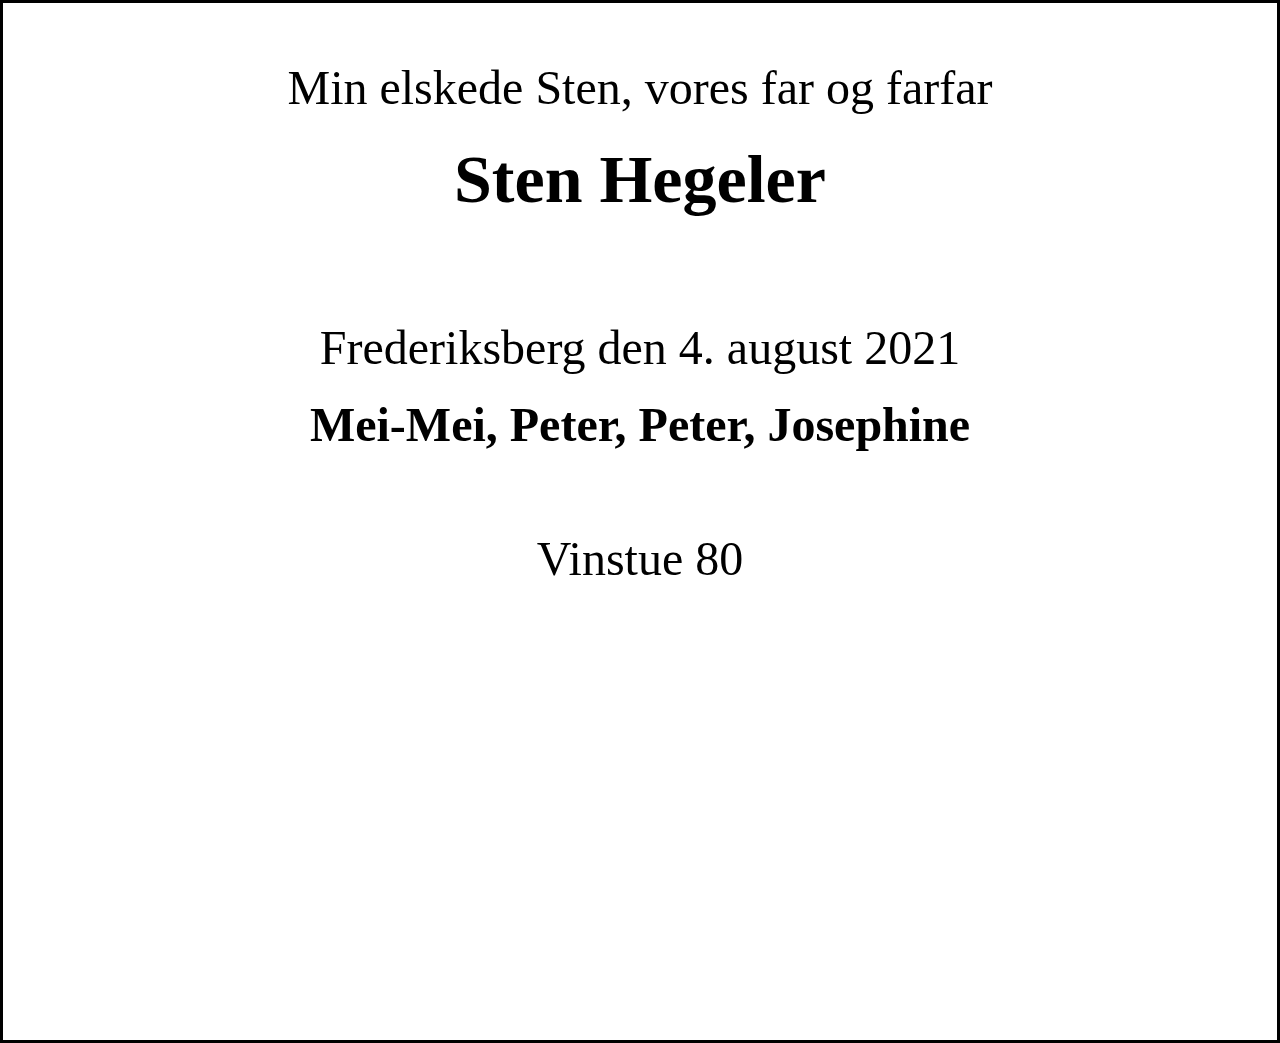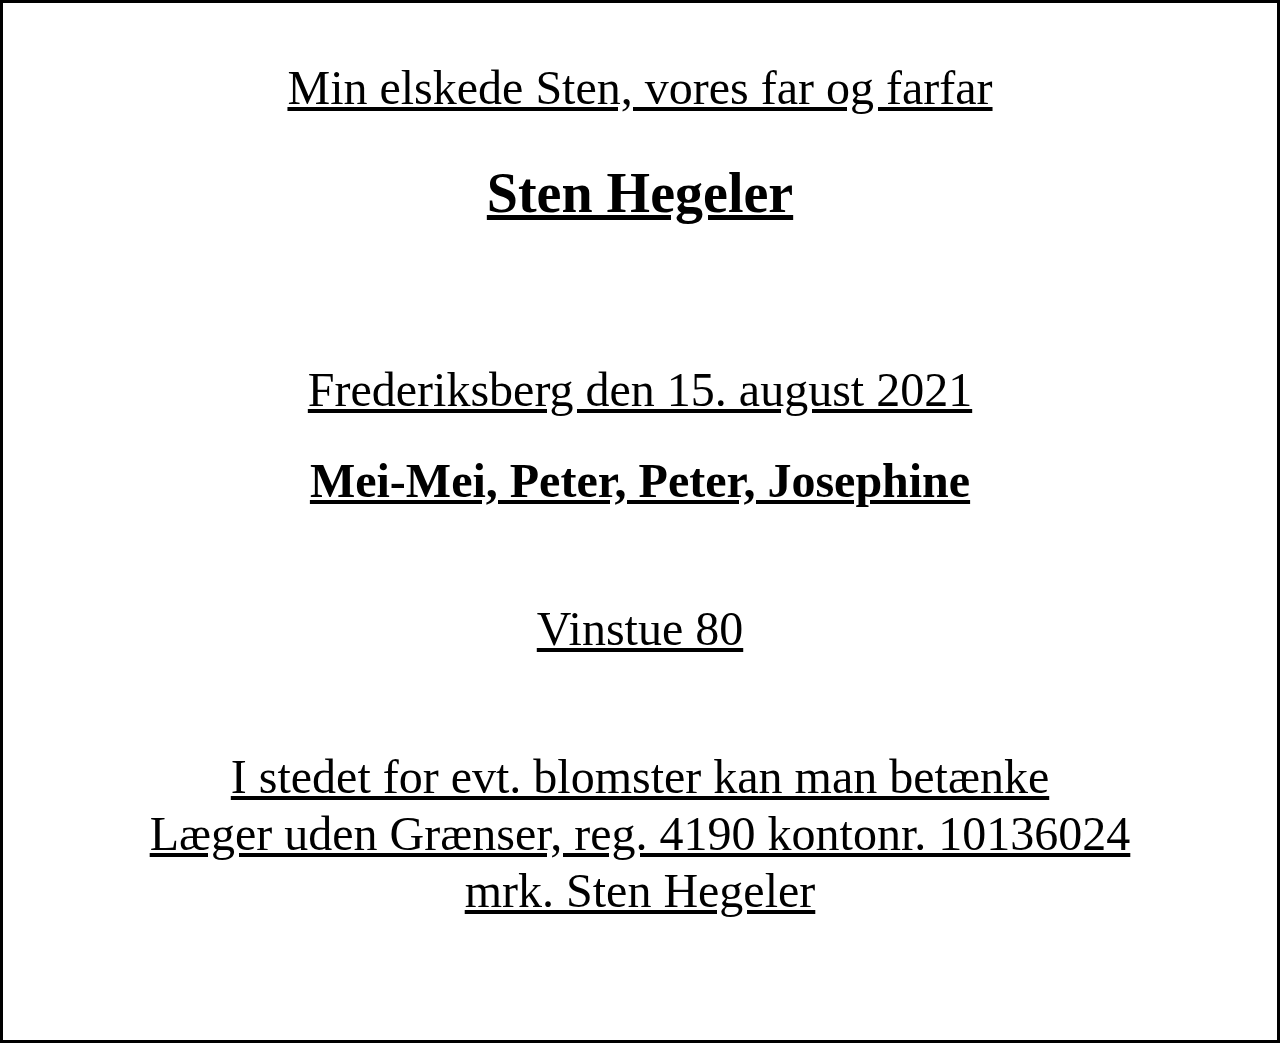--- a/index.html
+++ b/index.html
@@ -15,57 +15,51 @@
     background: #ffffff;
     color: #000000;
     text-align: center;
     font-family: "Liberation Serif", "DejaVu Serif", serif;
     font-size: 48px;
     line-height: 57px;
     padding-top: 56px;
     overflow: hidden;
   }
   .notice p {
-    margin: 34px 0;
-    text-decoration: underline;
+    margin: 20px 0;
   }
   .notice p:first-child {
     margin-top: 0;
   }
   .deceased-name {
-    font-size: 56px;
+    font-size: 68px;
     line-height: 86px;
     font-weight: bold;
   }
   .bold-line {
     font-weight: bold;
   }
 </style>
 </head>
 <body>
 
 <div class="notice">
 
   <p>Min elskede Sten, vores far og farfar</p>
 
   <p class="deceased-name">Sten Hegeler</p>
 
   <p>
     <br>
   </p>
 
-  <p>Frederiksberg den 15. august 2021</p>
+  <p>Frederiksberg den 4. august 2021</p>
 
   <p class="bold-line">Mei-Mei, Peter, Peter, Josephine</p>
 
   <p>
     <br>
     <span>Vinstue 80</span><br>
     <br>
   </p>
 
-  <p>
-    <span>I stedet for evt. blomster kan man betænke</span><br>
-    <span>Læger uden Grænser, reg. 4190 kontonr. 10136024</span><br>
-    <span>mrk. Sten Hegeler</span>
-  </p>
 
 </div>
 
 </body></html>

